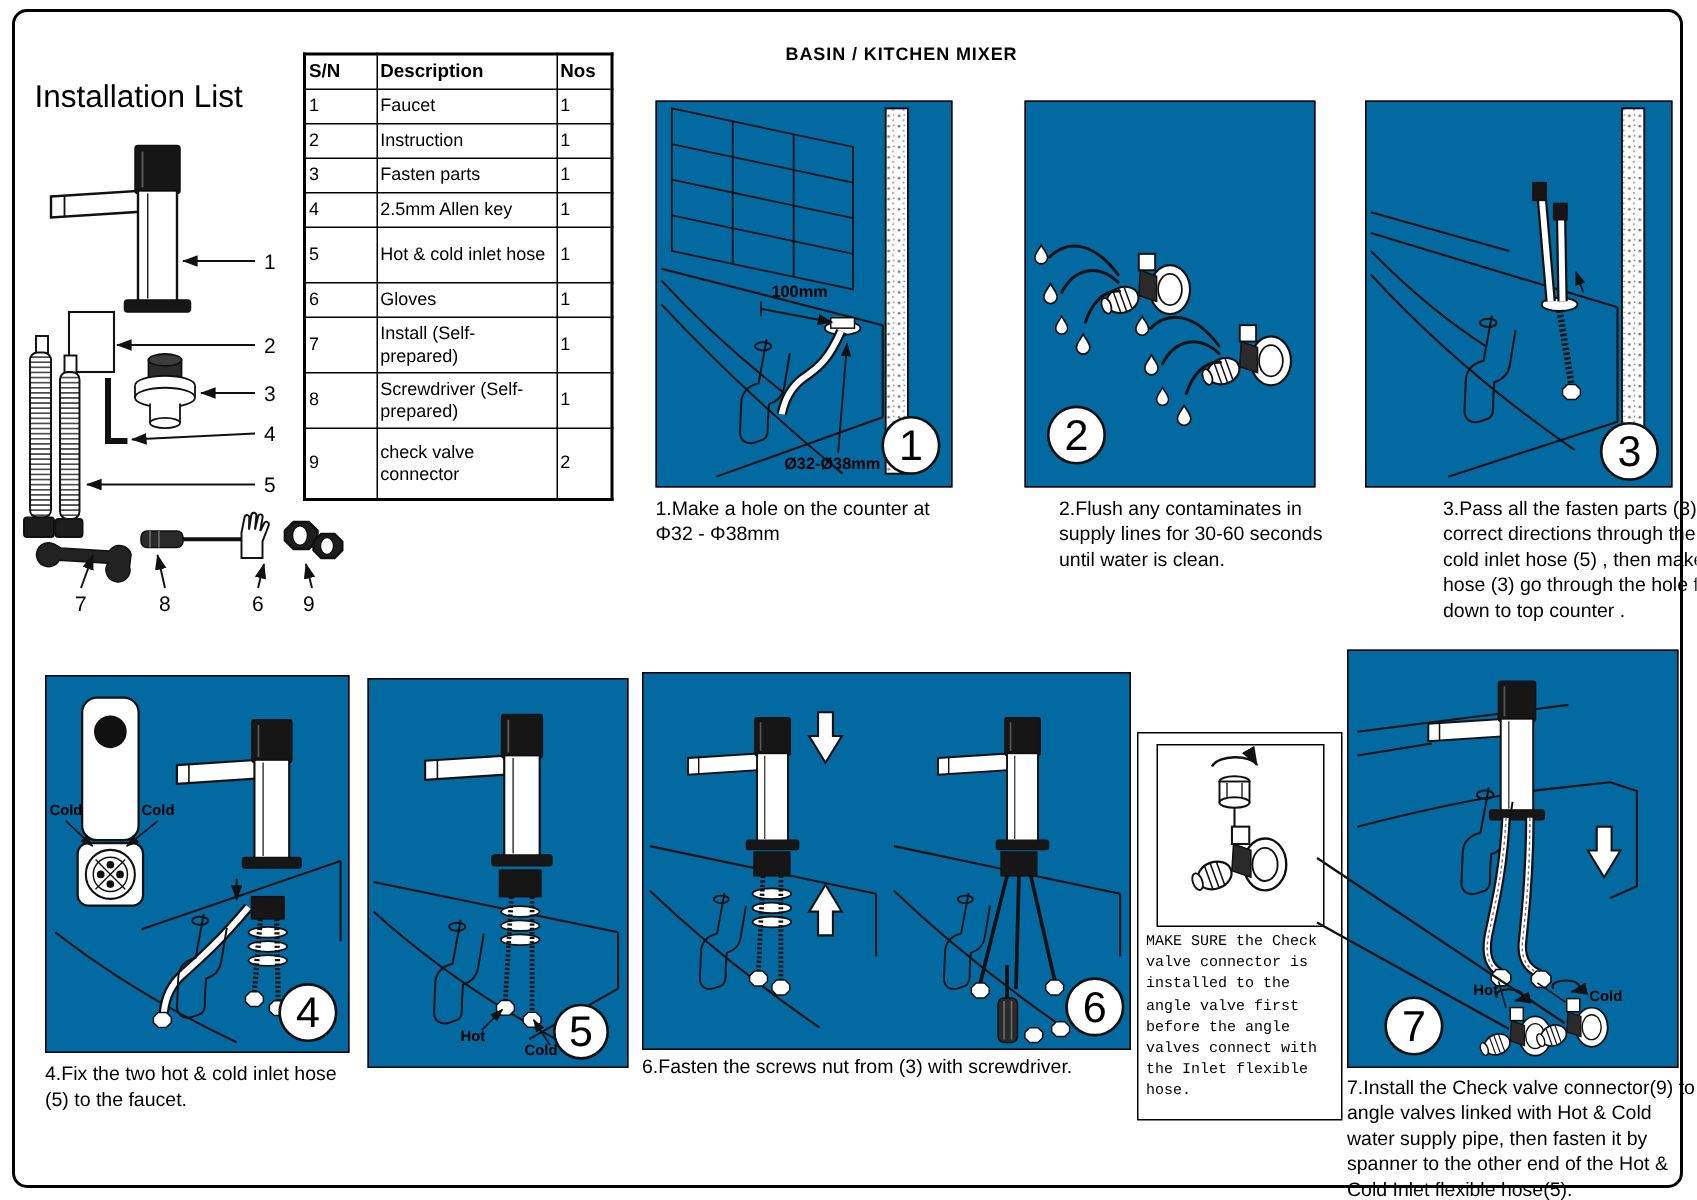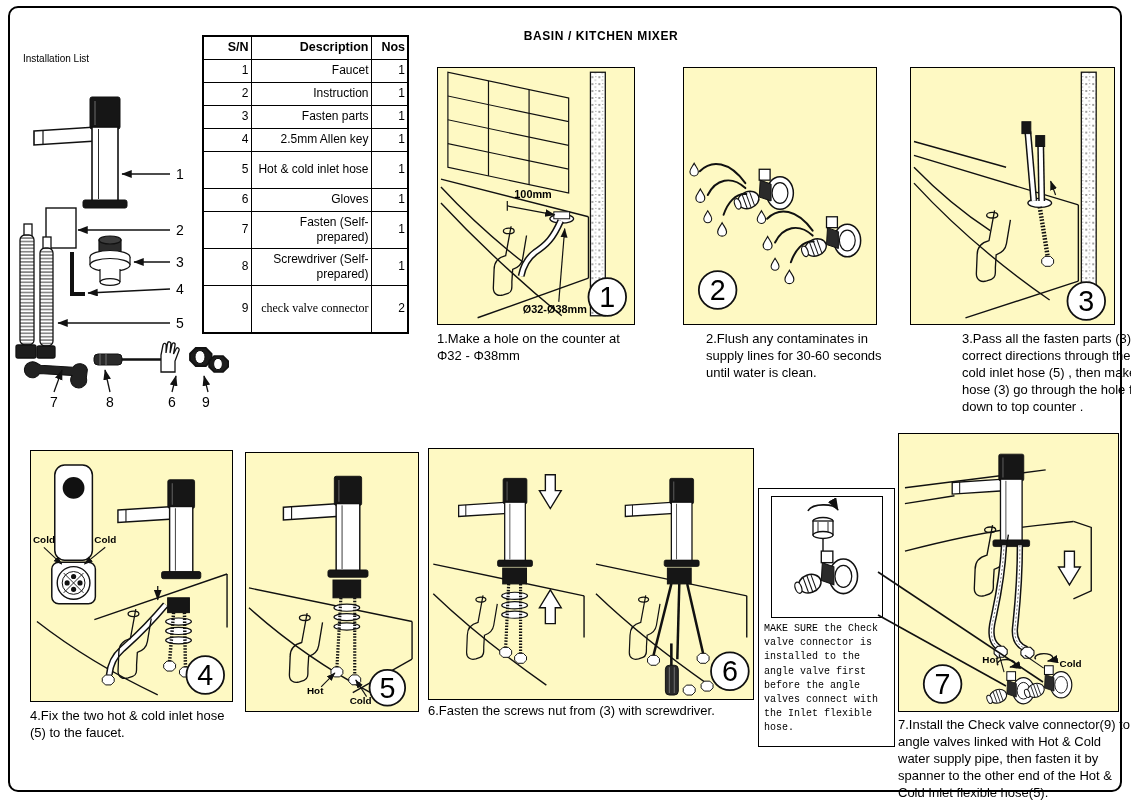--- a/index.html
+++ b/index.html
@@ -1,30 +1,30 @@
 <!DOCTYPE html>
 <html><head>
 <meta charset="utf-8">
 <style>
   html,body{margin:0;padding:0;width:1131px;height:800px;background:#fff;overflow:hidden;
     font-family:"Liberation Sans",sans-serif;color:#000;}
   .sheet{position:relative;width:1131px;height:800px;background:#fff;}
   .page-border{position:absolute;left:8px;top:6px;width:1114px;height:786px;
     border:2px solid #000;border-radius:10px;box-sizing:border-box;}
-  .install-title{position:absolute;left:23px;top:53px;font-size:10px;}
+  .install-title{position:absolute;left:23px;top:53px;font-size:21px;}
   .main-title{position:absolute;left:430px;top:29px;width:342px;text-align:center;
     font-size:12px;font-weight:bold;letter-spacing:.6px;}
   .parts-table{position:absolute;left:202px;top:35px;border-collapse:collapse;table-layout:fixed;
     border:2px solid #000;}
-  .parts-table td,.parts-table th{border:1.2px solid #000;text-align:right;vertical-align:middle;
+  .parts-table td,.parts-table th{border:1.2px solid #000;text-align:left;vertical-align:middle;
     font-size:12px;font-weight:400;padding:1px 2px;line-height:1.25;}
   .parts-table th{font-weight:bold;font-size:12.5px;}
   .rh1{height:23px}.rh2{height:37px}.rh3{height:48px}
-  .mono{font-family:Liberation Serif, serif;font-size:13px;}
-  .panel{position:absolute;border:1.6px solid #000;background:#fef9c3;box-sizing:border-box;}
+  .mono{font-family:Liberation Sans, sans-serif;font-size:13px;}
+  .panel{position:absolute;border:1.6px solid #000;background:#0369a1;box-sizing:border-box;}
   .panel svg{display:block;width:100%;height:100%;}
   #p1{left:437px;top:67px;width:198px;height:258px}
   #p2{left:683px;top:67px;width:194px;height:258px}
   #p3{left:910px;top:67px;width:205px;height:258px}
   #p4{left:30px;top:450px;width:203px;height:252px}
   #p5{left:245px;top:452px;width:174px;height:260px}
   #p6{left:428px;top:448px;width:326px;height:252px}
   #p7{left:898px;top:433px;width:221px;height:279px}
   .cap{position:absolute;font-size:13px;line-height:1.3;}
   #cap1{left:437px;top:331px;width:204px}
@@ -219,21 +219,21 @@
           <td>Hot &amp; cold inlet hose</td>
           <td>1</td>
         </tr>
     <tr class="rh1">
           <td>6</td>
           <td>Gloves</td>
           <td>1</td>
         </tr>
     <tr class="rh2">
           <td>7</td>
-          <td>Fasten (Self-prepared)</td>
+          <td>Install (Self-prepared)</td>
           <td>1</td>
         </tr>
     <tr class="rh2">
           <td>8</td>
           <td>Screwdriver (Self-prepared)</td>
           <td>1</td>
         </tr>
     <tr class="rh3">
           <td>9</td>
           <td class="mono">check valve connector</td>

